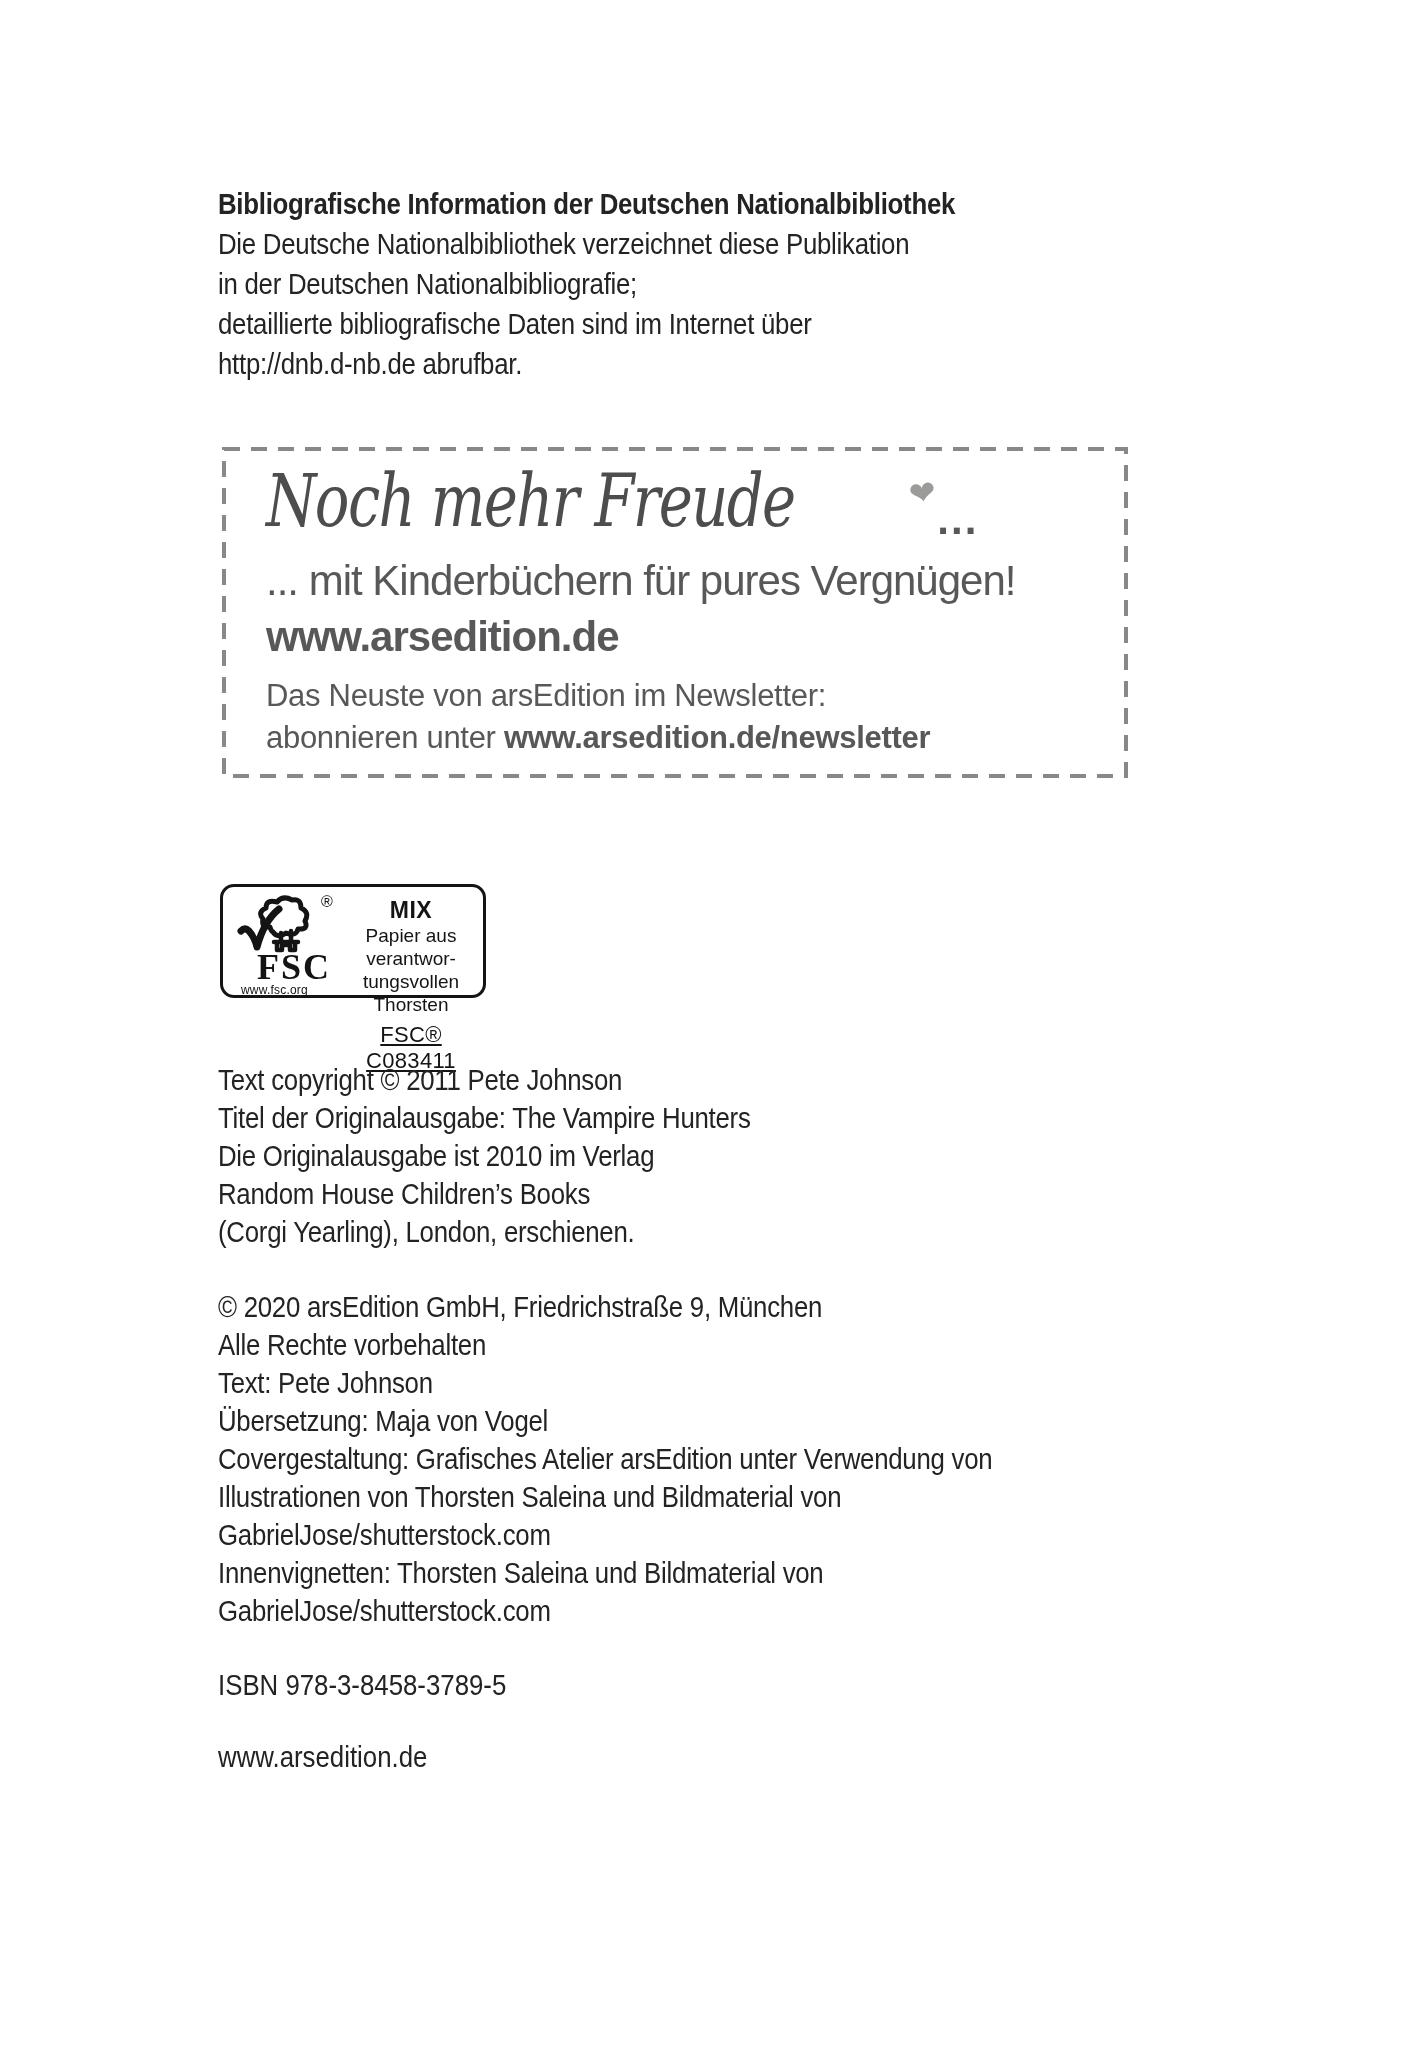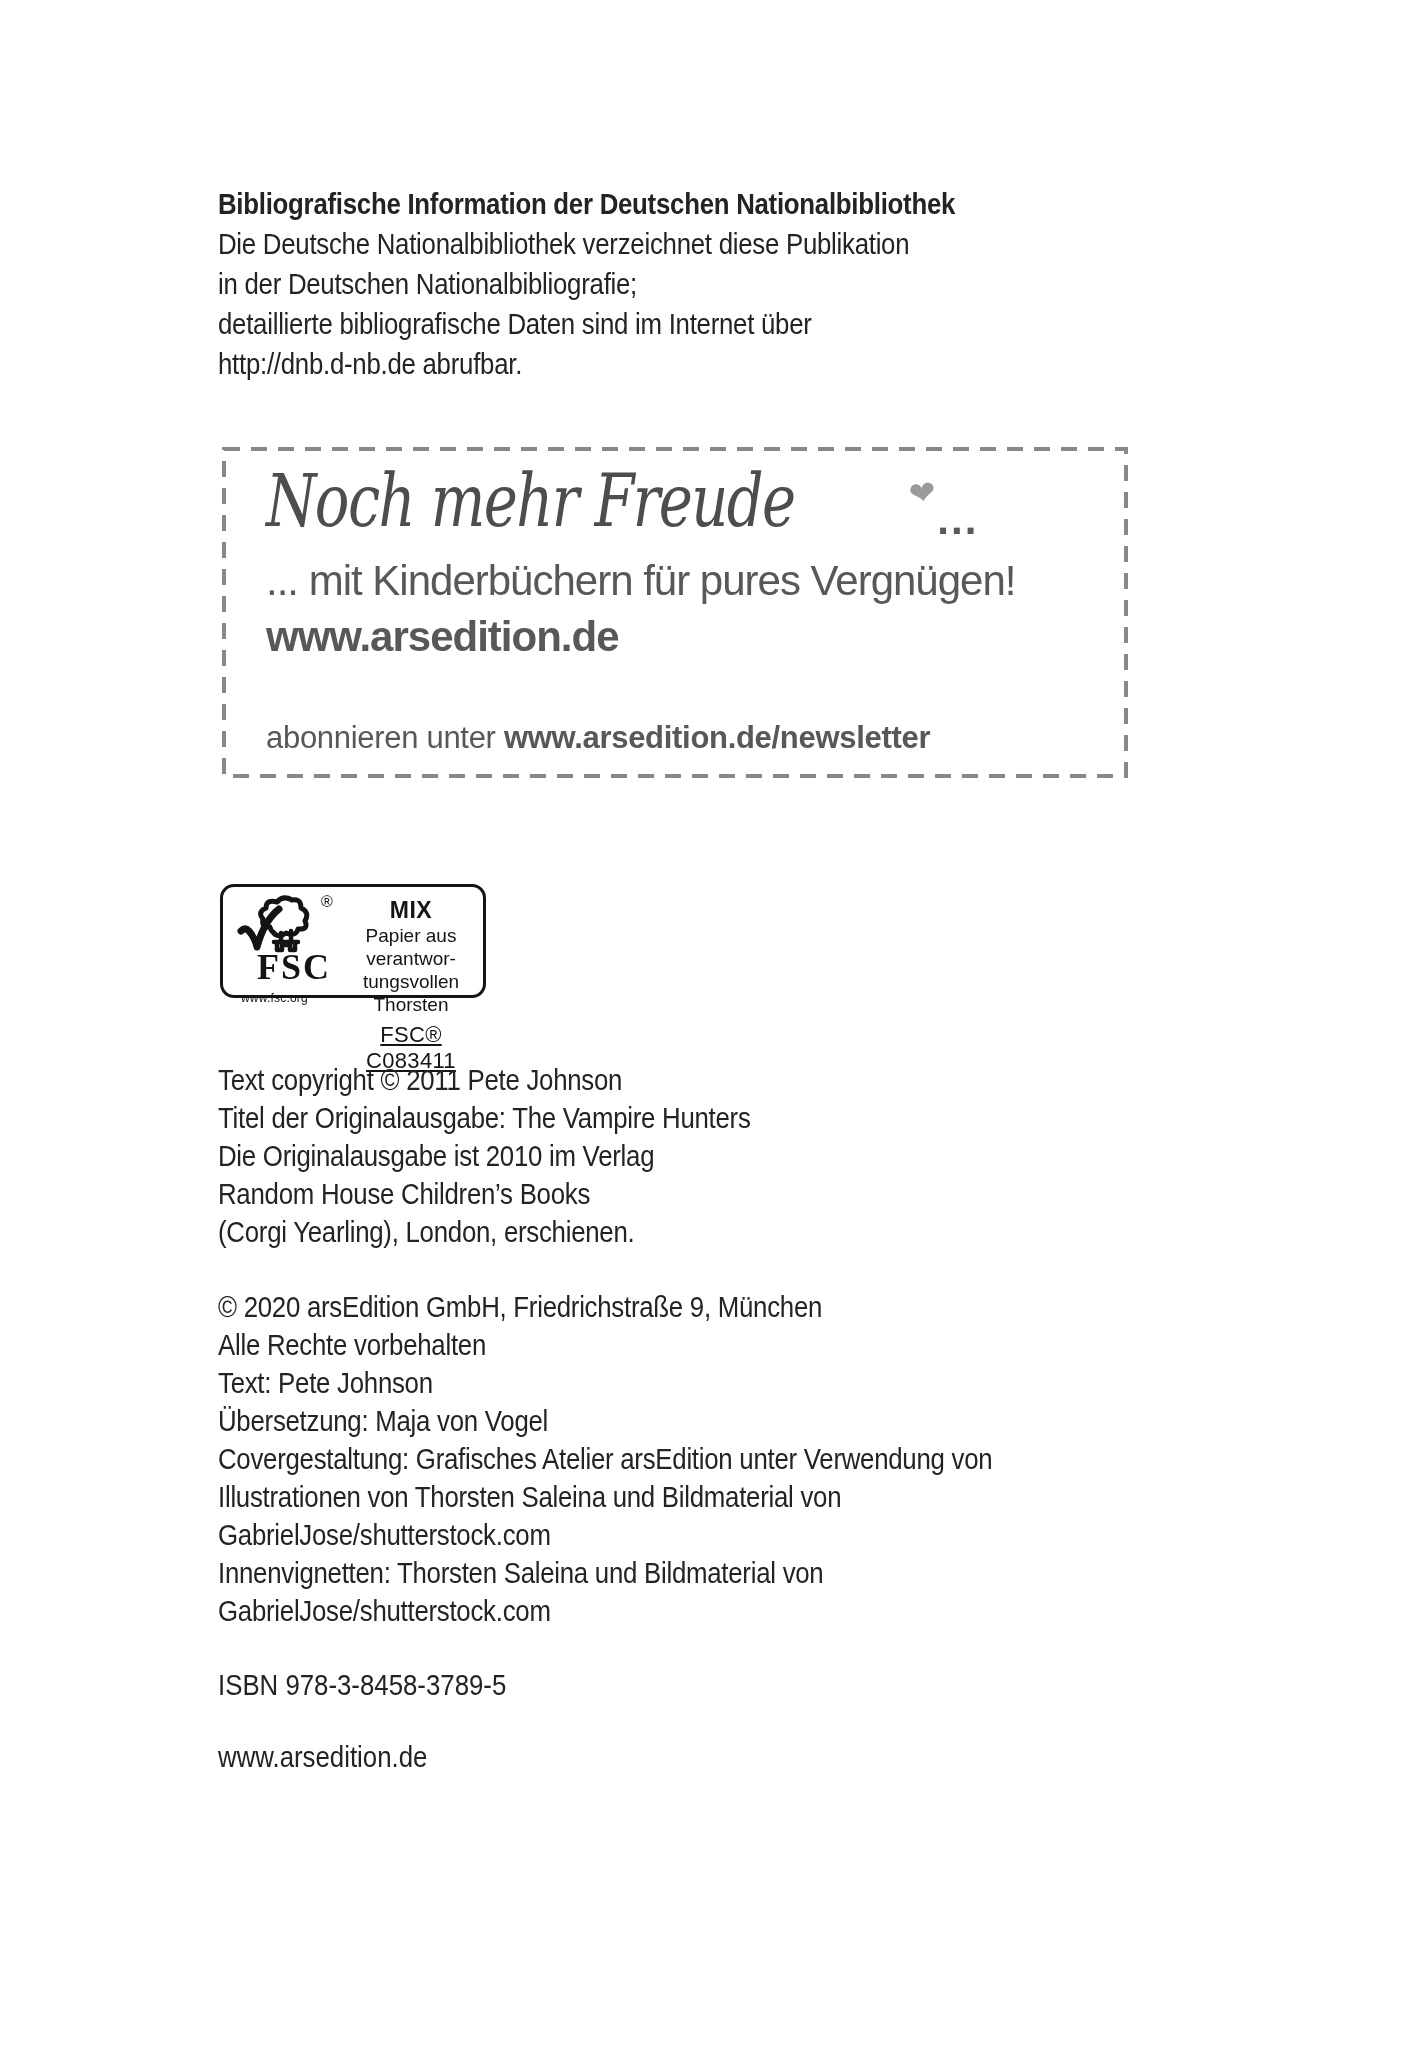--- a/index.html
+++ b/index.html
@@ -94,21 +94,21 @@
     background: #ffffff;
   }
   .fsc-left { position: absolute; left: 10px; top: 2px; width: 112px; height: 108px; }
   .fsc-tree { position: absolute; left: 4px; top: 6px; }
   .fsc-reg { position: absolute; left: 88px; top: 4px; font-size: 16px; }
   .fsc-acronym {
     position: absolute; left: 24px; top: 60px;
     font-family: "Liberation Serif", serif;
     font-weight: bold; font-size: 36px; letter-spacing: 2px; line-height: 36px;
   }
-  .fsc-url { position: absolute; left: 8px; top: 94px; font-size: 12px; letter-spacing: 0.2px; margin-top: 8px; }
+  .fsc-url { position: absolute; left: 8px; top: 94px; font-size: 12px; letter-spacing: 0.2px; }
   .fsc-right {
     position: absolute; left: 118px; top: 0; right: 2px; height: 100%;
     text-align: center;
   }
   .fsc-mix { margin-top: 10px; font-size: 23px; font-weight: 600; letter-spacing: 0.5px; }
   .fsc-claim { margin-top: 0; font-size: 19px; line-height: 23px; }
   .fsc-license { margin-top: 6px; font-size: 22px; letter-spacing: 0.3px; text-decoration: underline; }
 
   
   .copy-a {
@@ -145,20 +145,21 @@
     <svg class="promo-border" width="906" height="331" viewBox="0 0 906 331">
       <rect x="2" y="2" width="902" height="327" fill="none" stroke="#88888a" stroke-width="4" stroke-dasharray="16 11"></rect>
     </svg>
     <div class="script-row">
       <span class="script-text">Noch mehr Freude</span>
       <span class="heart">❤</span>
       <span class="dots">...</span>
     </div>
     <div class="tagline">... mit Kinderbüchern für pures Vergnügen!</div>
     <div class="promo-site">www.arsedition.de</div>
+    <div class="promo-nl1">Das Neuste von arsEdition im Newsletter:</div>
     <div class="promo-nl2">
       <span>abonnieren unter </span><span class="url-bold">www.arsedition.de/newsletter</span>
     </div>
   </div>
 
   <div class="fsc">
     <div class="fsc-left">
       <svg class="fsc-tree" width="80" height="58" viewBox="0 0 80 58">
         <g fill="none" stroke="#141414" stroke-linecap="round" stroke-linejoin="round">
           <path d="M4 36 Q8 32 12 36 Q18 43 20 52 Q27 26 42 14" stroke-width="7"></path>

